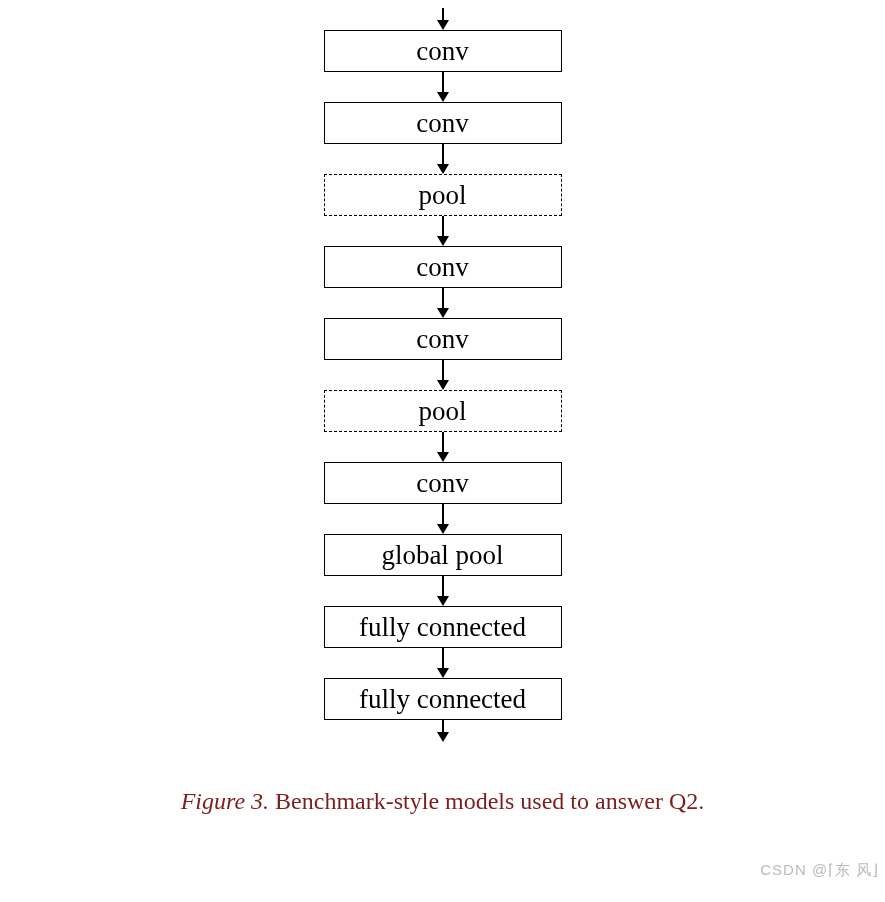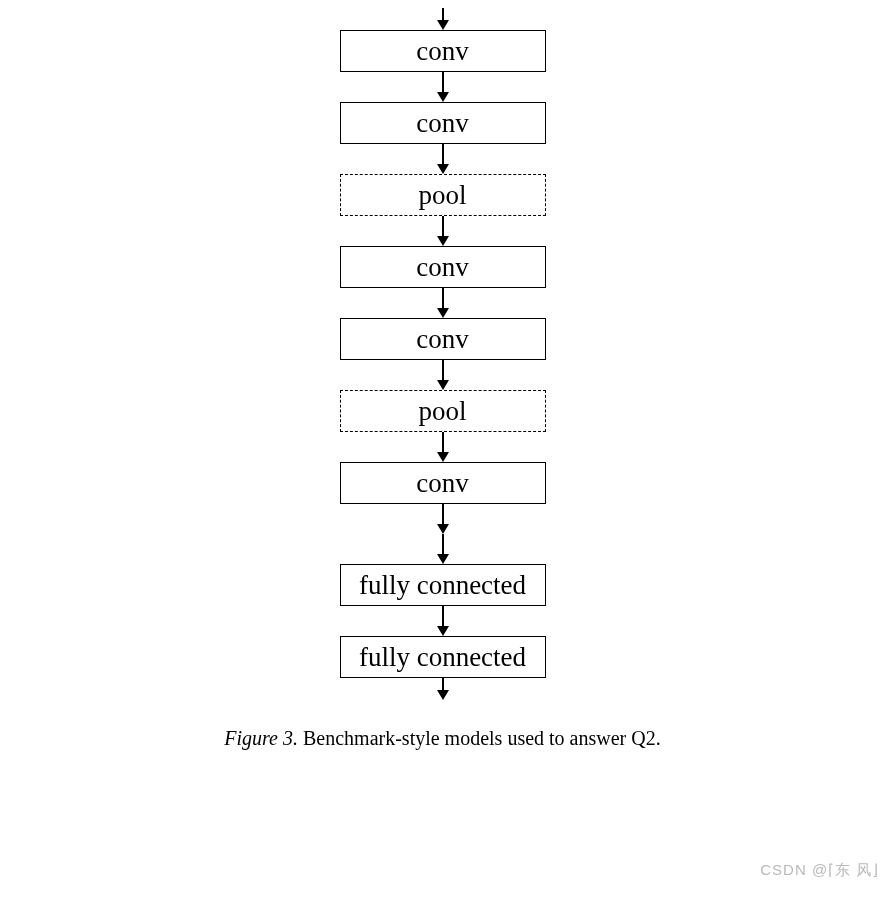--- a/index.html
+++ b/index.html
@@ -34,37 +34,37 @@
       height: 0;
       border-left: 6px solid transparent;
       border-right: 6px solid transparent;
       border-top: 10px solid #000;
     }
     .arrow-short {
       height: 22px;
     }
     .box {
       border: 1.5px solid #000;
-      width: 206px;
+      width: 238px;
       height: 42px;
       display: flex;
       align-items: center;
       justify-content: center;
       font-size: 27px;
       background: #fff;
       box-sizing: border-box;
     }
     .box-dashed {
       border: 1.5px dashed #000;
     }
     .caption {
       text-align: center;
-      font-size: 20px;
-      margin-top: 27px;
-      color: #000000;
+      font-size: 24px;
+      margin-top: 46px;
+      color: #7f1d1d;
     }
     .caption-italic {
       font-style: italic;
     }
     .watermark {
       position: absolute;
       right: 6px;
       bottom: 22px;
       font-size: 15px;
       color: rgba(130, 130, 130, 0.55);
@@ -138,20 +138,23 @@
 
   <div class="box">
     <span>conv</span>
   </div>
 
   <div class="arrow">
     <div class="arrow-shaft"></div>
     <div class="arrow-head"></div>
   </div>
 
+  <div class="box">
+    <span>global pool</span>
+  </div>
 
   <div class="arrow">
     <div class="arrow-shaft"></div>
     <div class="arrow-head"></div>
   </div>
 
   <div class="box">
     <span>fully connected</span>
   </div>
 

